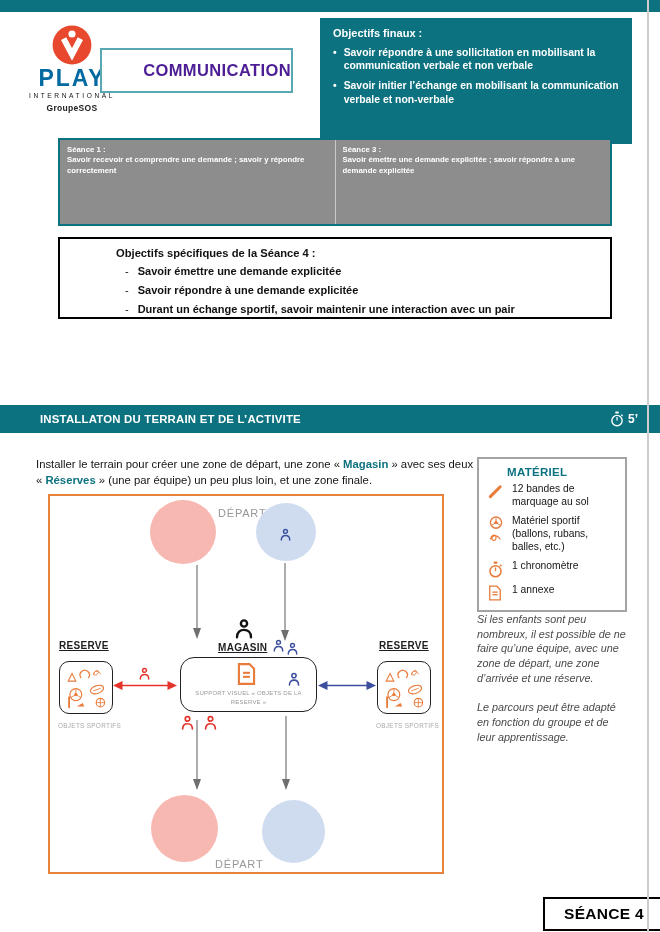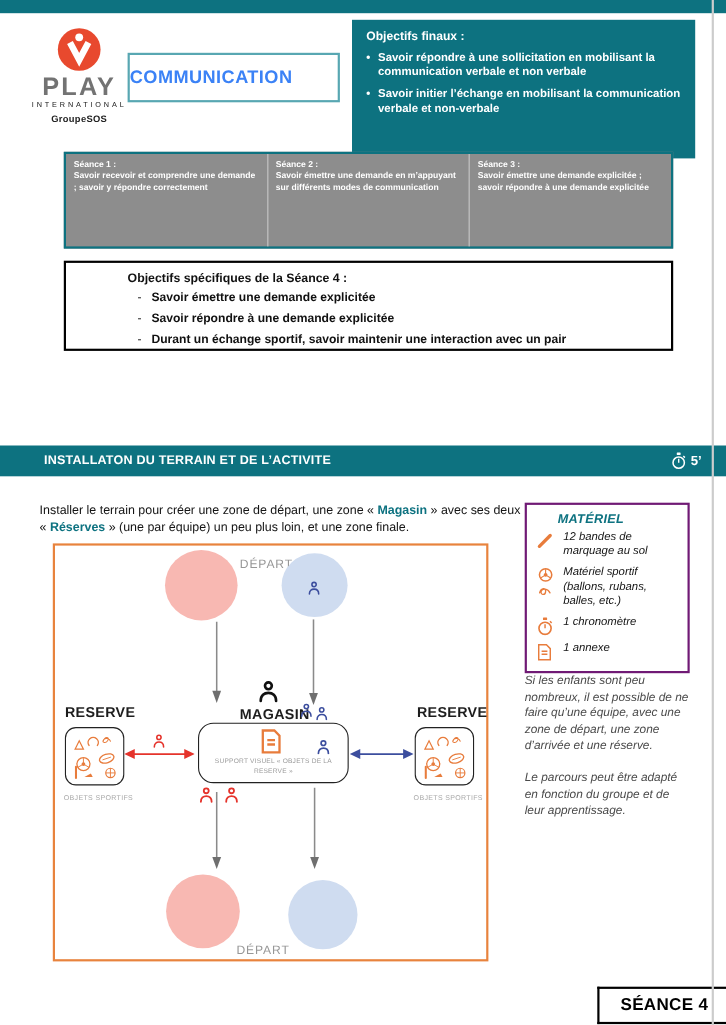--- a/index.html
+++ b/index.html
@@ -7,28 +7,28 @@
   .page {
     position:relative; width:660px; height:932px; background:#ffffff;
     font-family:"Liberation Sans", sans-serif; overflow:hidden; margin:0 auto;
   }
   .topbar { position:absolute; left:0; top:0; width:660px; height:12px; background:#0d7280; }
   .page-edge { position:absolute; left:647px; top:0; width:2px; height:932px; background:#cccccc; }
 
   
   .logo { position:absolute; left:26px; top:24px; width:92px; text-align:center; }
   .logo .mark { width:42px; height:42px; margin:0 auto 1px; display:block; }
-  .logo .brand { font-size:23px; font-weight:bold; letter-spacing:2px; color:#737373; line-height:1; }
+  .logo .brand { font-size:23px; font-weight:bold; letter-spacing:2px; color:#0369a1; line-height:1; }
   .logo .subtitle { font-size:6.6px; letter-spacing:2.6px; color:#141414; margin-top:2px; }
   .logo .group { font-size:8.5px; font-weight:bold; color:#222; margin-top:4px; letter-spacing:0.3px; }
 
   .category-box {
-    position:absolute; left:116px; top:48px; width:193px; height:45px;
-    border:2px solid #58a7b2; background:#fff; display:flex; align-items:center; justify-content:flex-start;
-    color:#3b82f6; font-weight:bold; font-size:16.5px; letter-spacing:0.4px;
+    position:absolute; left:100px; top:48px; width:193px; height:45px;
+    border:2px solid #58a7b2; background:#fff; display:flex; align-items:center; justify-content:flex-end;
+    color:#4c1d95; font-weight:bold; font-size:16.5px; letter-spacing:0.4px;
   }
 
   .finaux {
     position:absolute; left:320px; top:18px; width:312px; height:126px;
     background:#0d7280; color:#ffffff; padding:9px 12px 8px 13px;
   }
   .finaux .title { font-weight:bold; font-size:11px; margin-bottom:7px; }
   .finaux .bullet { display:flex; gap:7px; font-weight:bold; font-size:10.4px; line-height:1.27; margin-bottom:7px; }
   .finaux .dot { flex:0 0 auto; }
 
@@ -64,39 +64,39 @@
     color:#fff; display:flex; align-items:center; justify-content:space-between; padding:0 22px 0 40px; }
   .banner .b-title { font-weight:bold; font-size:11.4px; letter-spacing:0.2px; }
   .banner .b-time { display:flex; align-items:center; gap:4px; font-weight:bold; font-size:12px; }
   .banner svg { display:block; }
 
   
   .intro { position:absolute; left:36px; top:456px; width:438px; font-size:11.3px; color:#141414; line-height:1.45; }
   .intro b.link { color:#0d7280; font-weight:bold; }
 
   
-  .materiel { position:absolute; left:477px; top:457px; width:150px; border:2px solid #701a75;
-    background:#fff; padding:7px 6px 9px 9px;font-style:italic; }
+  .materiel { position:absolute; left:477px; top:457px; width:150px; border:2px solid #a3a3a3;
+    background:#fff; padding:7px 6px 9px 9px; }
   .materiel .title { color:#0d7280; font-weight:bold; font-size:11.5px; margin:0 0 5px 19px; letter-spacing:0.3px; }
   .materiel .m-item { display:flex; gap:7px; font-size:10.3px; color:#141414; line-height:1.26; margin-bottom:6px; }
   .materiel .m-item:last-child { margin-bottom:0; }
   .materiel .m-icon { flex:0 0 17px; color:#e87c3c; padding-top:1px; }
   .materiel svg { display:block; }
 
   
   .notes { position:absolute; left:477px; top:612px; width:152px; font-style:italic;
     font-size:10.8px; color:#4a4a4a; line-height:1.36; }
   .notes p { margin-bottom:15px; }
 
   
   .diagram { position:absolute; left:48px; top:494px; width:396px; height:380px;
     border:2px solid #e8833d; background:#fff; }
   .diagram .zone { position:absolute; border-radius:50%; }
   .z-label { position:absolute; color:#979797; font-size:11px; letter-spacing:0.8px; }
-  .n-label { position:absolute; color:#1d1d1d; font-size:13px; font-weight:bold; letter-spacing:0.3px; }
+  .n-label { position:absolute; color:#1d1d1d; font-size:10px; font-weight:bold; letter-spacing:0.3px;text-decoration:underline; }
   .tiny-label { position:absolute; color:#a9a9a9; font-size:6.4px; letter-spacing:0.3px; }
   .person { display:block; }
   .abs { position:absolute; }
   .reserve-box { position:absolute; width:54px; height:53px; border:1.6px solid #222;
     border-radius:10px; padding:3px; background:#fff; }
   .magasin-box { position:absolute; left:130px; top:161px; width:137px; height:55px;
     border:1.6px solid #222; border-radius:14px; background:#fff; }
   .magasin-box .caption { position:absolute; left:0; right:0; top:31px; text-align:center;
     font-size:6px; line-height:1.55; color:#9a9a9a; letter-spacing:0.2px; }
 
@@ -135,24 +135,20 @@
     <div class="bullet">
       <span class="dot">•</span>
       <span>Savoir initier l’échange en mobilisant la communication verbale et non-verbale</span>
     </div>
   </div>
 
   <div class="seance-strip">
     <div class="seance-cell">
       <span class="s-title">Séance 1 :</span>
       <span>Savoir recevoir et comprendre une demande ; savoir y répondre correctement</span>
-    </div>
-    <div class="seance-cell">
-      <span class="s-title">Séance 2 :</span>
-      <span>Savoir émettre une demande en m’appuyant sur différents modes de communication</span>
     </div>
     <div class="seance-cell">
       <span class="s-title">Séance 3 :</span>
       <span>Savoir émettre une demande explicitée ; savoir répondre à une demande explicitée</span>
     </div>
   </div>
 
   <div class="specifiques">
     <div class="title">Objectifs spécifiques de la Séance 4 :</div>
     <div class="item">

